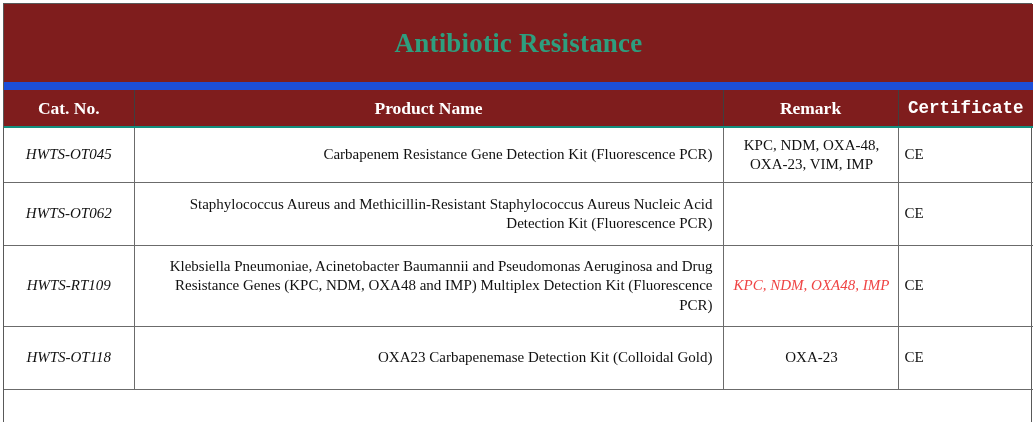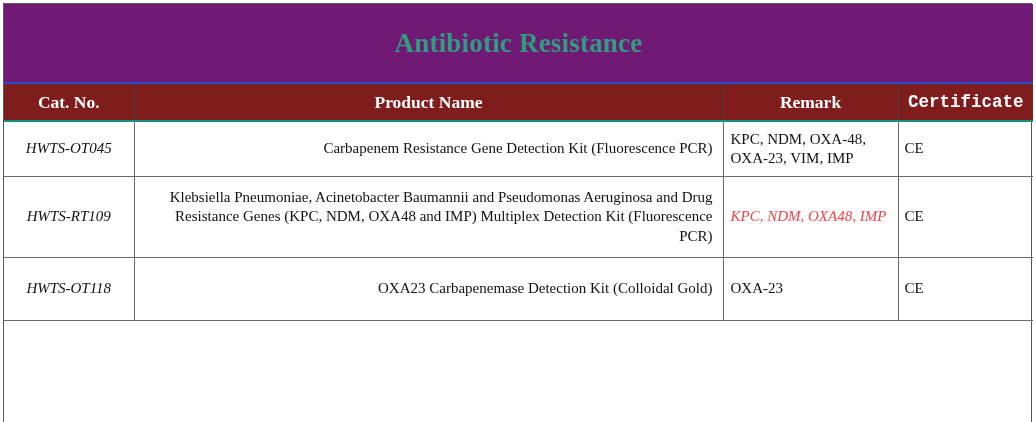--- a/index.html
+++ b/index.html
@@ -38,22 +38,22 @@
     width: 100%;
     border-collapse: collapse;
     table-layout: fixed;
   }
 
   
   td.title-cell {
     height: 78px;
     text-align: center;
     vertical-align: middle;
-    border-bottom: 2px solid #1d4ed8;
-    background: #701a75;
+    border-bottom: 8px solid #1d4ed8;
+    background: #7f1d1d;
     padding: 0;
   }
   .title-text {
     color: #2E9E7E;
     font-weight: bold;
     font-size: 27px;
     letter-spacing: 0.2px;
     font-family: "Liberation Serif", "DejaVu Serif", serif;
   }
 
@@ -81,21 +81,21 @@
     color: #111111;
     vertical-align: middle;
     line-height: 1.30;
     padding: 5px 6px;
     font-family: "Liberation Serif", "DejaVu Serif", serif;
   }
   tbody td:last-child { border-right: none; }
 
   td.cat    { text-align: center; padding-left: 6px; font-style: italic; }
   td.pname  { text-align: right; padding-left: 8px; padding-right: 10px; }
-  td.remark { text-align: left; padding-left: 7px; padding-right: 5px; }
+  td.remark { text-align: center; padding-left: 7px; padding-right: 5px; }
   td.cert   { text-align: left; }
 
   
   td.remark.muted { color: #ef4444; font-style: italic; }
 
   .r1 td { height: 44px; }
   .r2 td { height: 52px; }
   .r3 td { height: 70px; }
   .r4 td { height: 54px; }
   .r5 td { height: 52px; }
@@ -132,20 +132,26 @@
         </tr>
       </thead>
 
       <tbody>
         <tr class="r1">
           <td class="cat">HWTS-OT045</td>
           <td class="pname">Carbapenem Resistance Gene Detection Kit (Fluorescence PCR)</td>
           <td class="remark">KPC, NDM, OXA-48, OXA-23, VIM, IMP</td>
           <td class="cert">CE</td>
         </tr>
+        <tr class="r2">
+          <td class="cat">HWTS-OT062</td>
+          <td class="pname">Staphylococcus Aureus and Methicillin-Resistant Staphylococcus Aureus Nucleic Acid Detection Kit (Fluorescence PCR)</td>
+          <td class="remark"></td>
+          <td class="cert">CE</td>
+        </tr>
         <tr class="r3">
           <td class="cat">HWTS-RT109</td>
           <td class="pname">Klebsiella Pneumoniae, Acinetobacter Baumannii and Pseudomonas Aeruginosa and Drug Resistance Genes (KPC, NDM, OXA48 and IMP) Multiplex Detection Kit (Fluorescence PCR)</td>
           <td class="remark muted">KPC, NDM, OXA48, IMP</td>
           <td class="cert">CE</td>
         </tr>
         <tr class="r5">
           <td class="cat">HWTS-OT118</td>
           <td class="pname">OXA23 Carbapenemase Detection Kit (Colloidal Gold)</td>
           <td class="remark">OXA-23</td>

